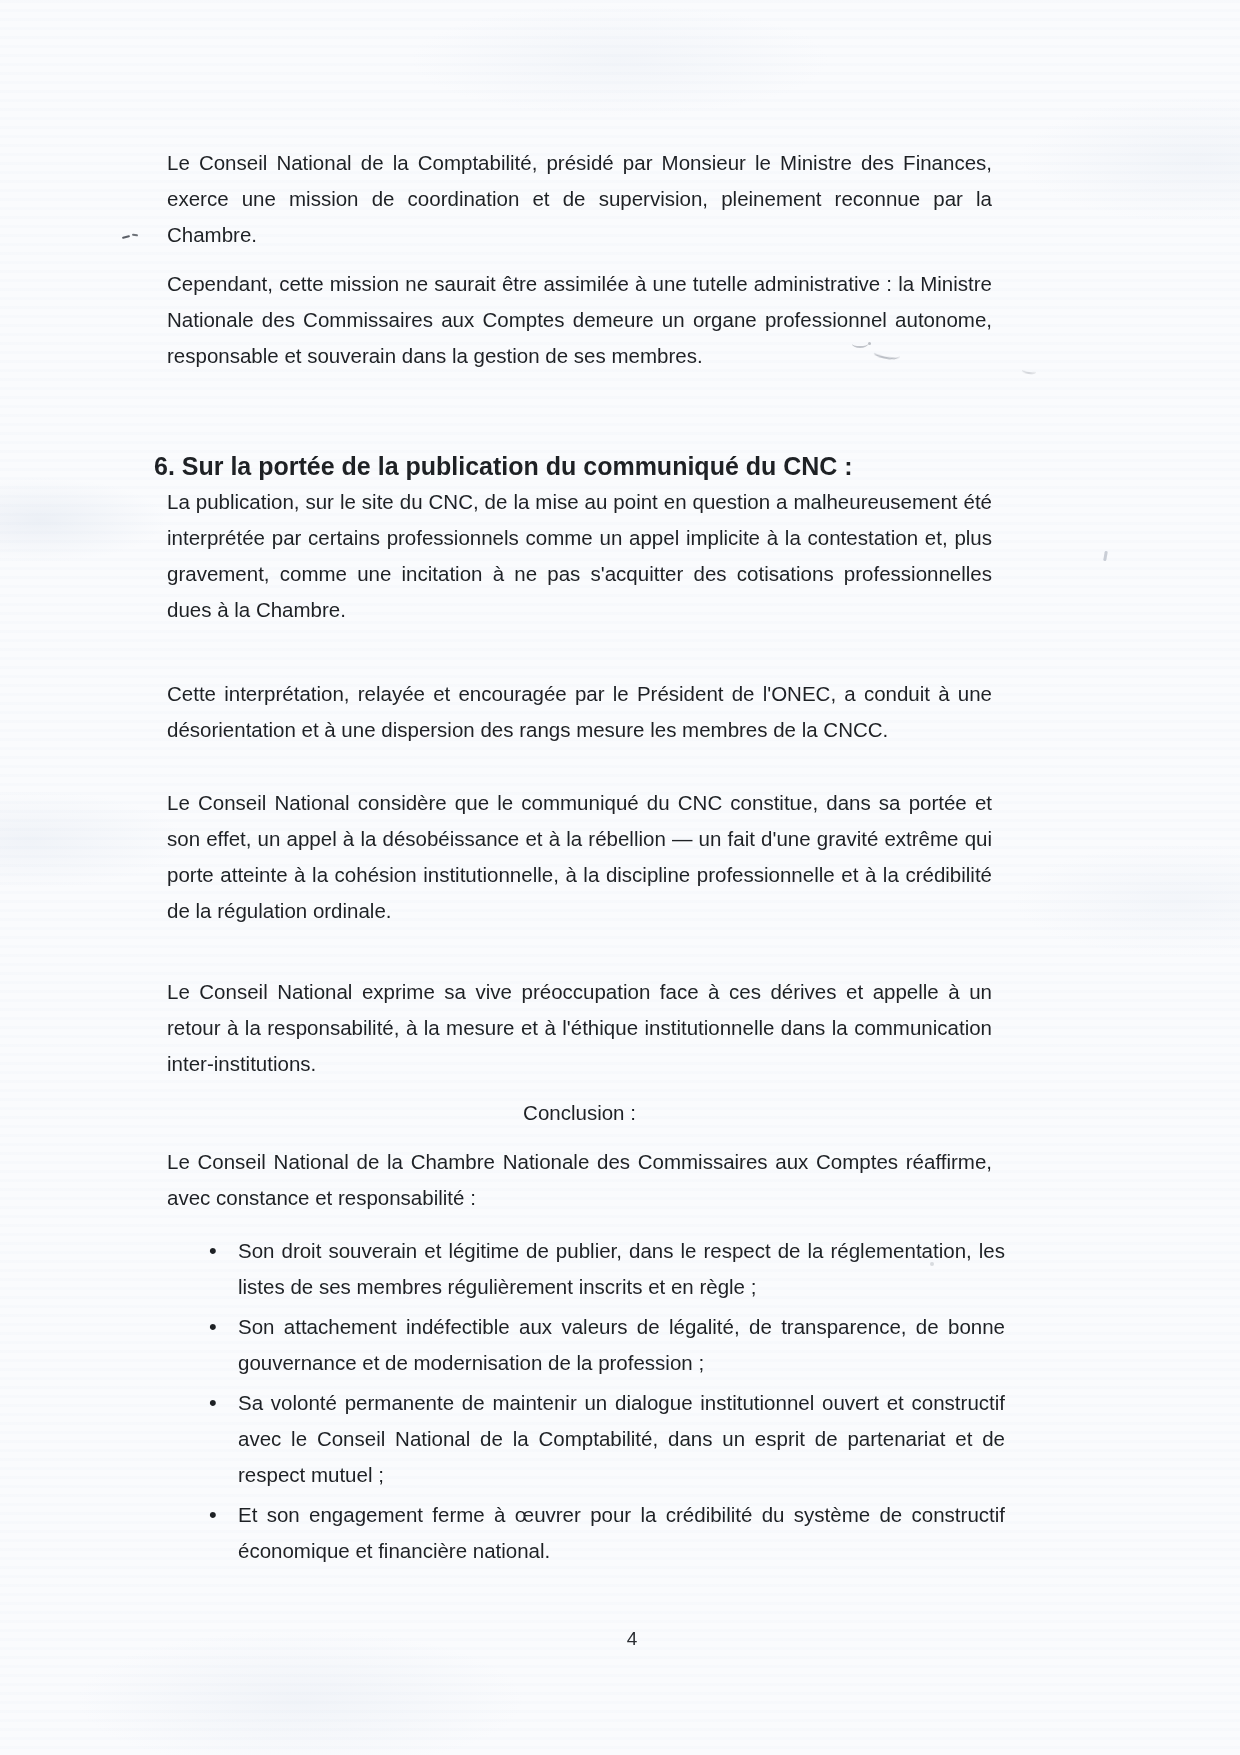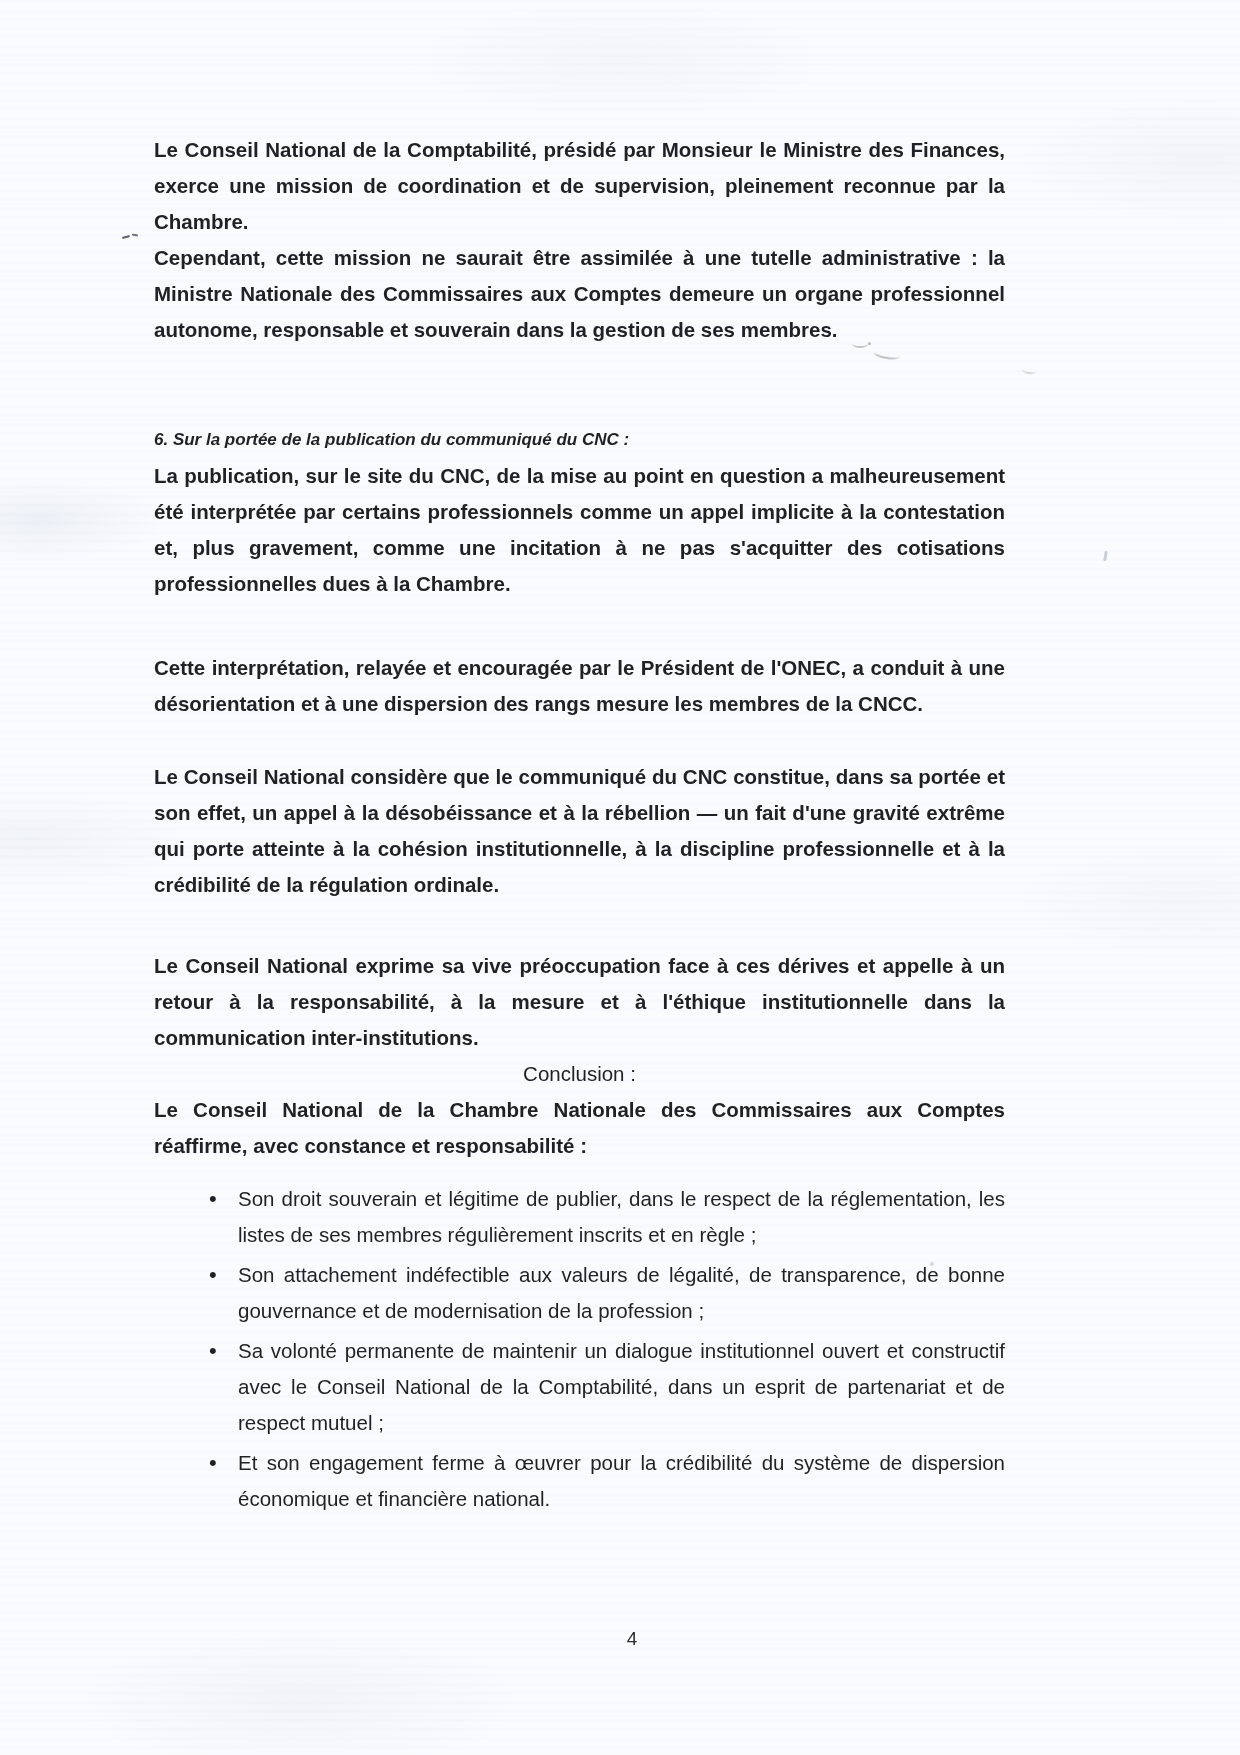--- a/index.html
+++ b/index.html
@@ -30,30 +30,28 @@
       repeating-linear-gradient(180deg, rgba(225,232,242,.12) 0 3px, transparent 3px 9px);
   }
   .content{
     position:absolute;
     left:154px; top:132px;
     width:851px;
     font-size:20.5px;
     line-height:36px;
   }
   .para{
-    margin:0;
+    margin:13px;
     text-align:justify;
-    font-weight:bold;
   }
   .heading{
     margin:74px 0 0 0;
-    font-size:17px;
+    font-size:25px;
     line-height:36px;
     font-weight:bold;
-    font-style:italic;
   }
   .m-pub{margin-top:0;}
   .m-interp{margin-top:48px;}
   .m-consid{margin-top:37px;}
   .m-exprime{margin-top:45px;}
   .m-conclusion{margin-top:41px;}
   .label{margin:0;text-align:center;}
   ul.bullets{
     margin:17px 0 0 0;
     padding:0 0 0 68px;
@@ -115,21 +113,21 @@
     <p class="para m-exprime">Le Conseil National exprime sa vive préoccupation face à ces dérives et appelle à un retour à la responsabilité, à la mesure et à l'éthique institutionnelle dans la communication inter-institutions.</p>
 
     <p class="label m-conclusion">Conclusion :</p>
 
     <p class="para">Le Conseil National de la Chambre Nationale des Commissaires aux Comptes réaffirme, avec constance et responsabilité :</p>
 
     <ul class="bullets">
       <li>Son droit souverain et légitime de publier, dans le respect de la réglementation, les listes de ses membres régulièrement inscrits et en règle ;</li>
       <li>Son attachement indéfectible aux valeurs de légalité, de transparence, de bonne gouvernance et de modernisation de la profession ;</li>
       <li>Sa volonté permanente de maintenir un dialogue institutionnel ouvert et constructif avec le Conseil National de la Comptabilité, dans un esprit de partenariat et de respect mutuel ;</li>
-      <li>Et son engagement ferme à œuvrer pour la crédibilité du système de dispersion économique et financière national.</li>
+      <li>Et son engagement ferme à œuvrer pour la crédibilité du système de constructif économique et financière national.</li>
     </ul>
 
   </div>
 
   <div class="page-number">4</div>
 
   <div class="artifact tick-1"></div>
   <div class="artifact tick-2"></div>
   <div class="artifact smudge-1"></div>
   <div class="artifact smudge-2"></div>

